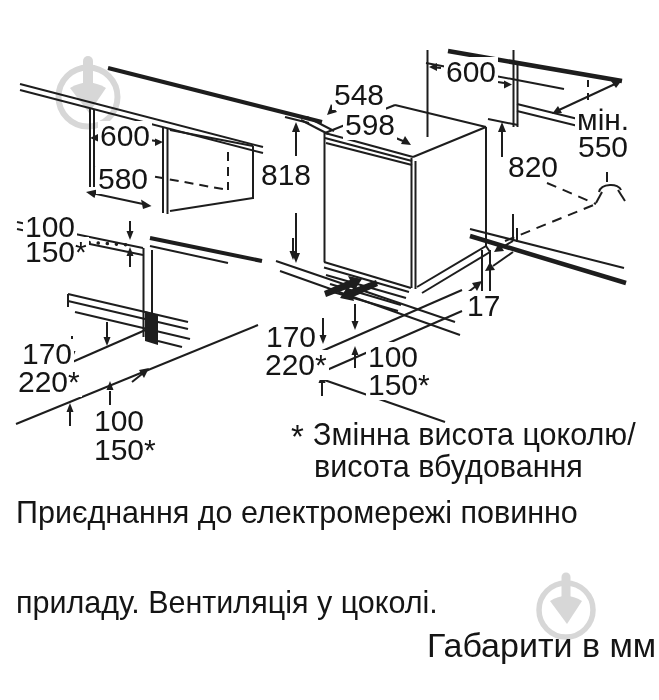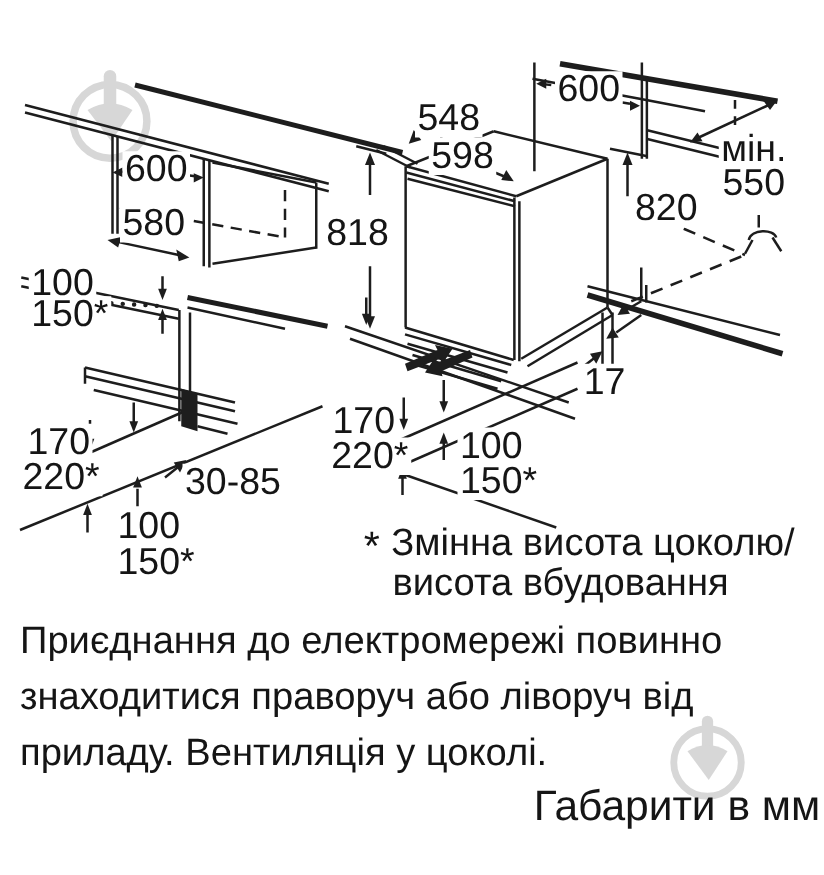--- a/index.html
+++ b/index.html
@@ -203,42 +203,40 @@
     </g>
   </svg>
 
   <div class="dim" style="left:98px;top:121px">600</div>
   <div class="dim" style="left:96px;top:164px">580</div>
   <div class="dim" style="left:23px;top:212px">100</div>
   <div class="dim" style="left:23px;top:237px">150*</div>
 
   <div class="dim" style="left:20px;top:339px">170</div>
   <div class="dim" style="left:16px;top:367px">220*</div>
-  <div class="dim" style="left:146px;top:371px">30-85</div>
   <div class="dim" style="left:92px;top:406px">100</div>
   <div class="dim" style="left:92px;top:435px">150*</div>
 
   <div class="dim" style="left:332px;top:80px">548</div>
   <div class="dim" style="left:343px;top:110px">598</div>
-  <div class="dim" style="left:259px;top:172px">818</div>
+  <div class="dim" style="left:259px;top:160px">818</div>
 
   <div class="dim" style="left:444px;top:57px">600</div>
   <div class="dim" style="left:506px;top:152px">820</div>
   <div class="dim" style="left:575px;top:105px">мін.</div>
   <div class="dim" style="left:576px;top:132px">550</div>
   <div class="dim" style="left:465px;top:291px">17</div>
 
   <div class="dim" style="left:264px;top:322px">170</div>
   <div class="dim" style="left:263px;top:350px">220*</div>
   <div class="dim" style="left:366px;top:342px">100</div>
   <div class="dim" style="left:366px;top:370px">150*</div>
 
   <div class="fn-marker" style="left:291px;top:420px;position:absolute">*</div>
   <div class="txt" style="left:313px;top:419px">Змінна висота цоколю/</div>
   <div class="txt" style="left:314px;top:451px">висота вбудовання</div>
 
   <div class="txt" style="left:16px;top:497px">Приєднання до електромережі повинно</div>
-  <div class="txt" style="left:16px;top:542px">знаходитися праворуч або ліворуч від</div>
   <div class="txt" style="left:16px;top:587px">приладу. Вентиляція у цоколі.</div>
 
   <div class="txt" style="left:427px;top:628px;font-size:34px">Габарити в мм</div>
 
 </div>
 
 </body></html>

